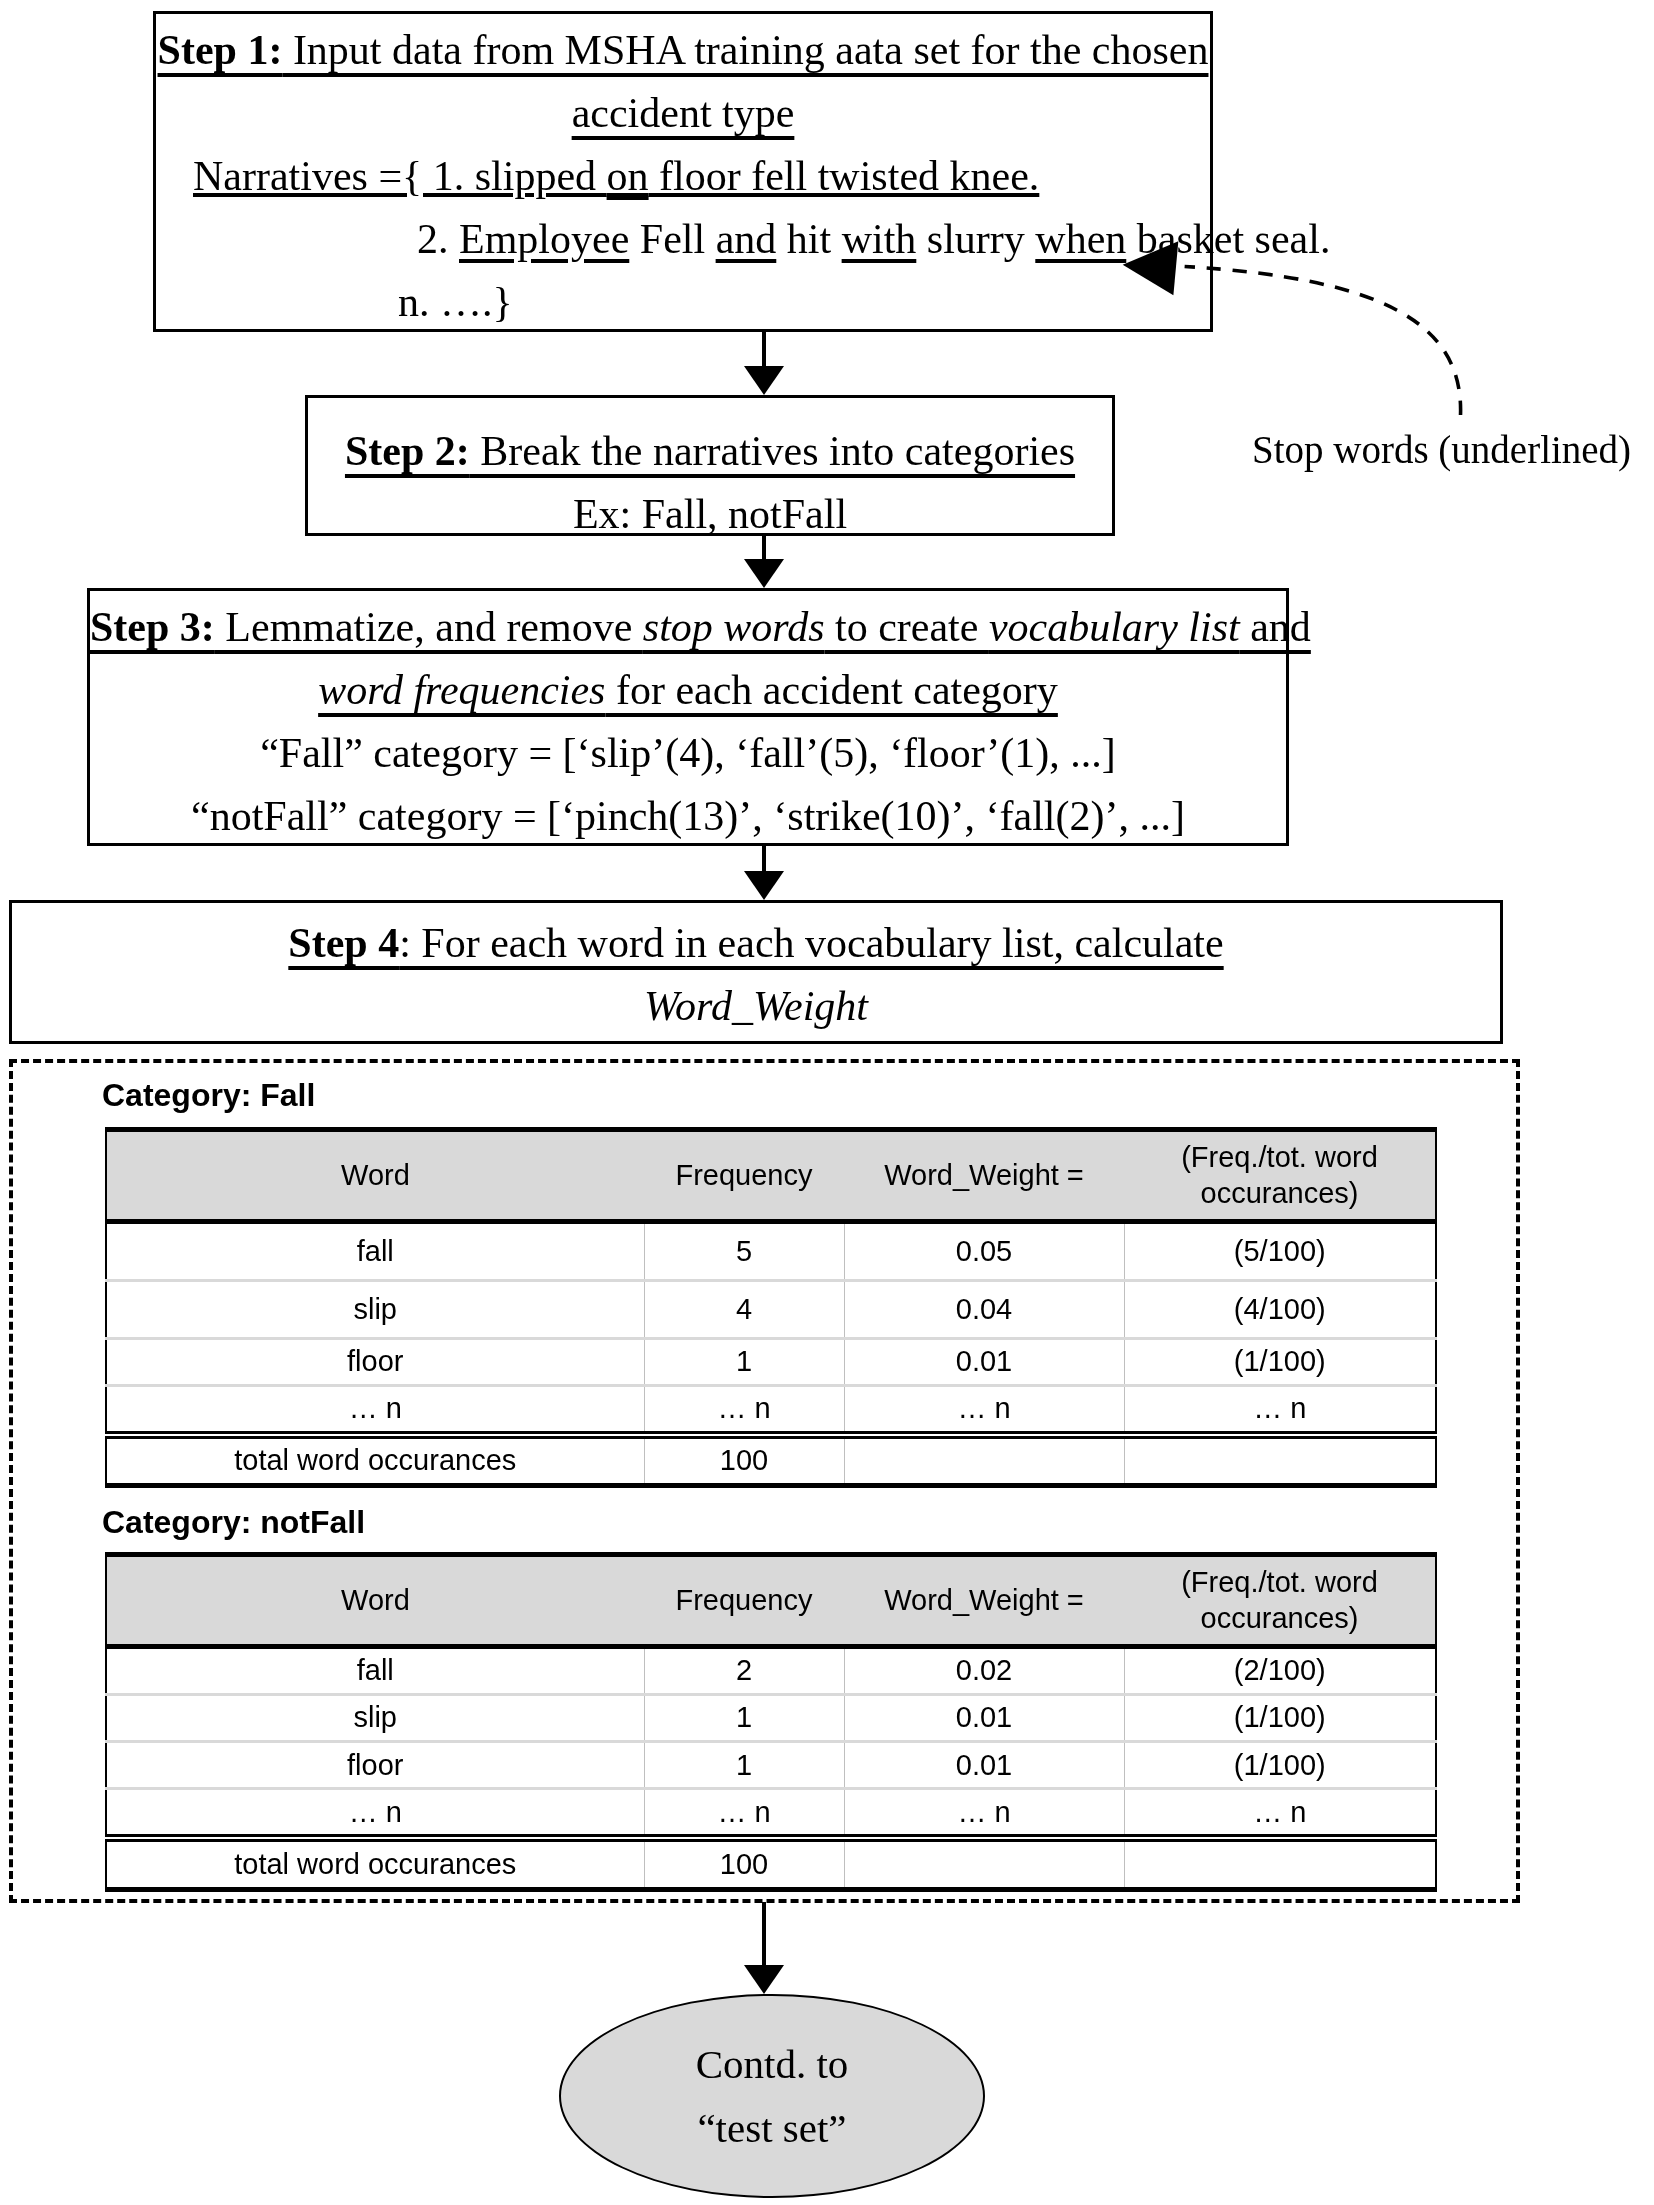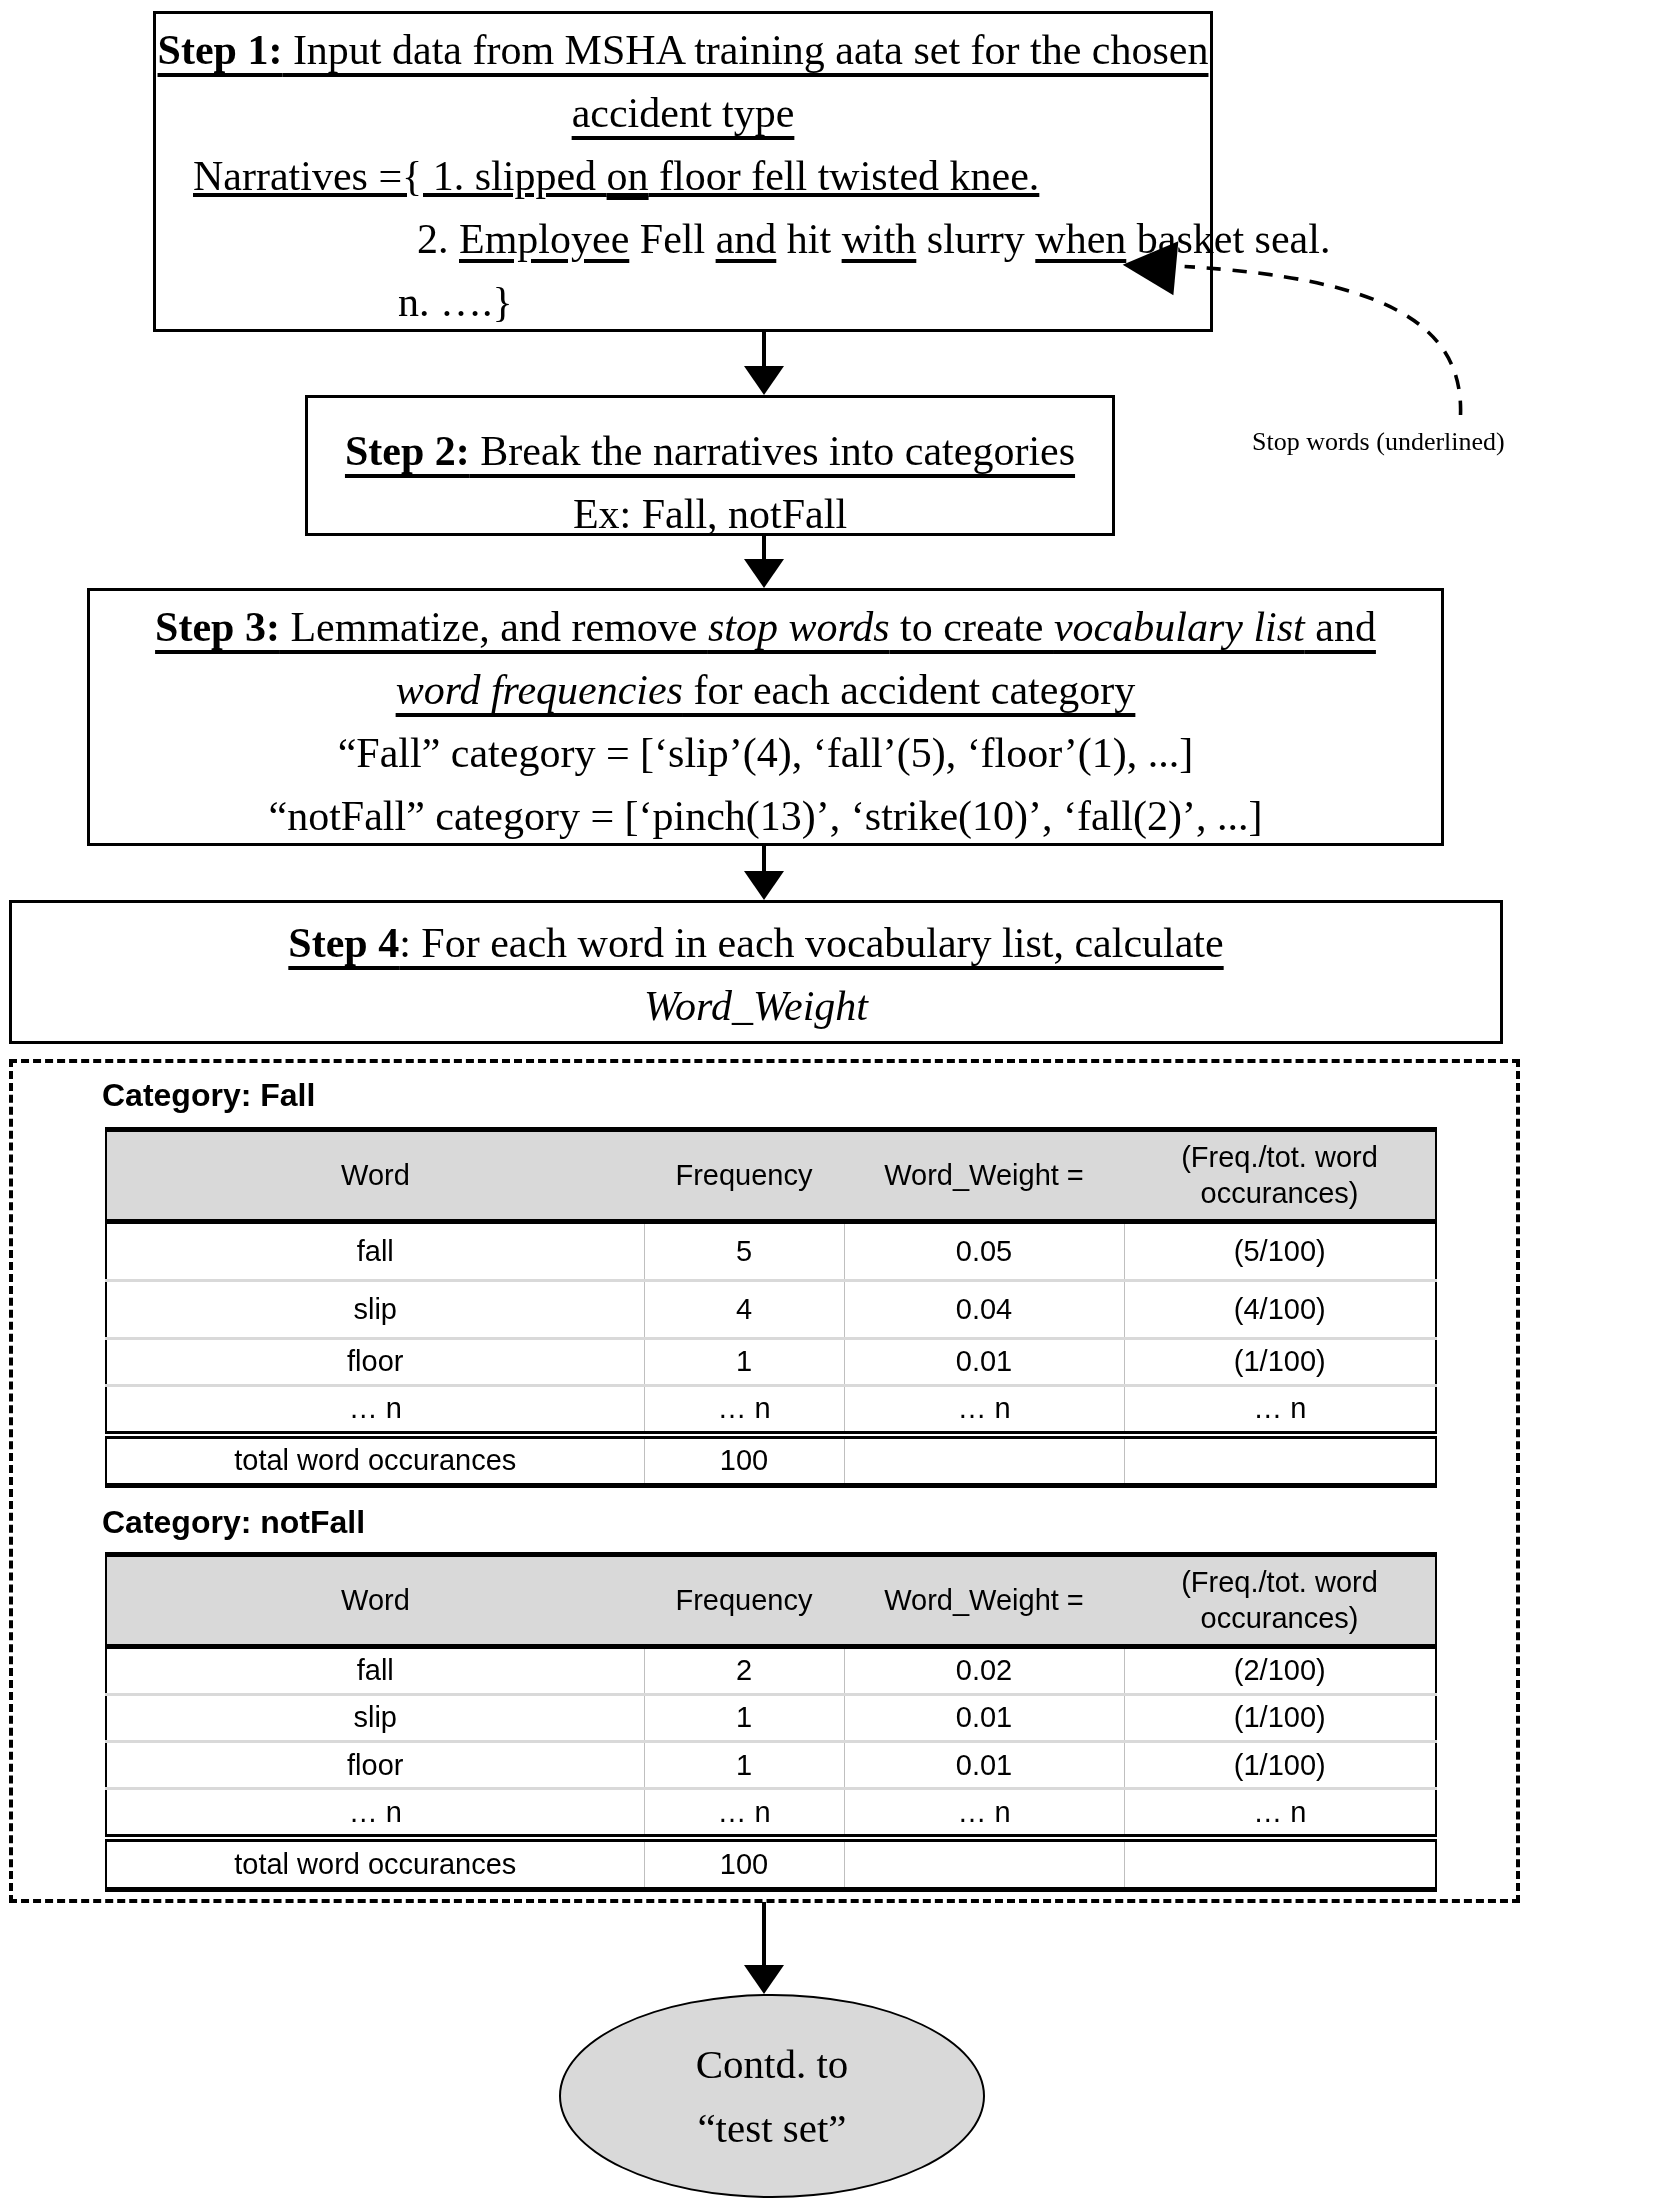--- a/index.html
+++ b/index.html
@@ -40,21 +40,21 @@
   .varrow .ahead {
     position: absolute; left: 50%; transform: translateX(-50%); bottom: 0;
     width: 0; height: 0;
     border-left: 20.6px solid transparent;
     border-right: 20.6px solid transparent;
     border-top: 29px solid #000;
   }
   
   .stop-note {
     position: absolute;
-    font-size: 26px;
+    font-size: 39px;
     white-space: nowrap;
   }
   .overlay { position: absolute; left: 0; top: 0; width: 1655px; height: 2205px; pointer-events: none; }
   
   .dashed-rect {
     position: absolute;
     border: 4.5px dashed #000;
     background: transparent;
   }
   .cat-label {
@@ -136,21 +136,21 @@
 <svg class="overlay" viewBox="0 0 3688 4915">
   <path d="M 3255 925 C 3262 720 3080 620 2640 594" stroke="#000000" stroke-width="8" fill="none" stroke-dasharray="32 26"></path>
   <polygon points="2502,590 2626,538 2615,658" fill="#000000"></polygon>
 </svg>
 
 <div class="varrow" style="left:743px; top:536px; height:52px;">
   <div class="shaft"></div>
   <div class="ahead"></div>
 </div>
 
-<div class="flow-box" style="left:87px; top:588px; width:1357px; height:258px; padding-top:5.4px;">
+<div class="flow-box" style="left:87px; top:588px; width:1202px; height:258px; padding-top:5.4px;">
   <div class="line"><span class="ul"><span class="b">Step 3:</span><span> Lemmatize, and remove </span><span class="it">stop words</span><span> to create </span><span class="it">vocabulary list</span><span> and</span></span></div>
   <div class="line"><span class="ul"><span class="it">word frequencies</span><span> for each accident category</span></span></div>
   <div class="line"><span>“Fall” category = [‘slip’(4), ‘fall’(5), ‘floor’(1), ...]</span></div>
   <div class="line"><span>“notFall” category = [‘pinch(13)’, ‘strike(10)’, ‘fall(2)’, ...]</span></div>
 </div>
 
 <div class="varrow" style="left:743px; top:846px; height:54px;">
   <div class="shaft"></div>
   <div class="ahead"></div>
 </div>

